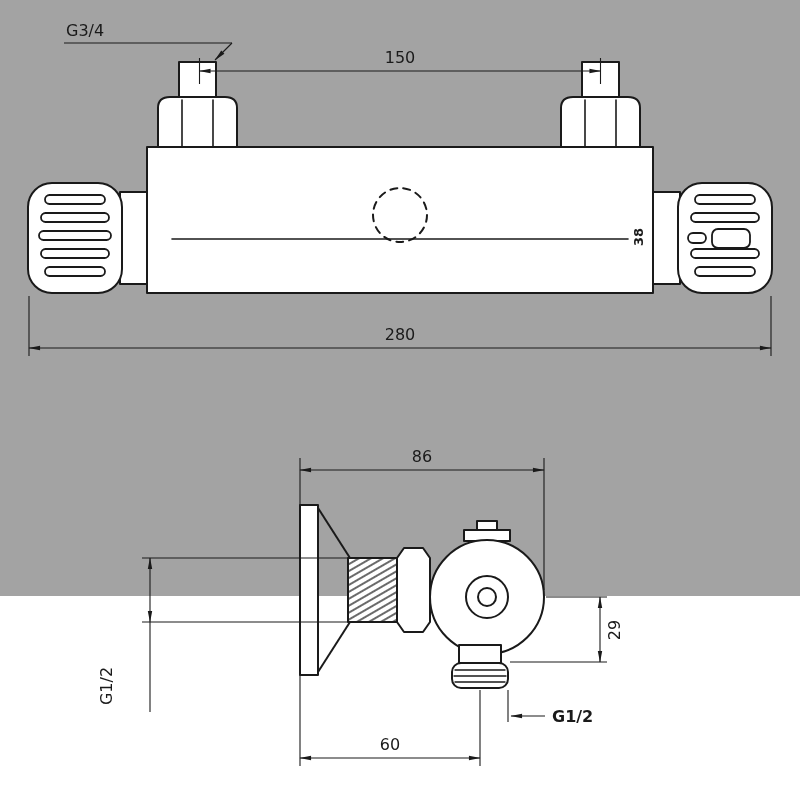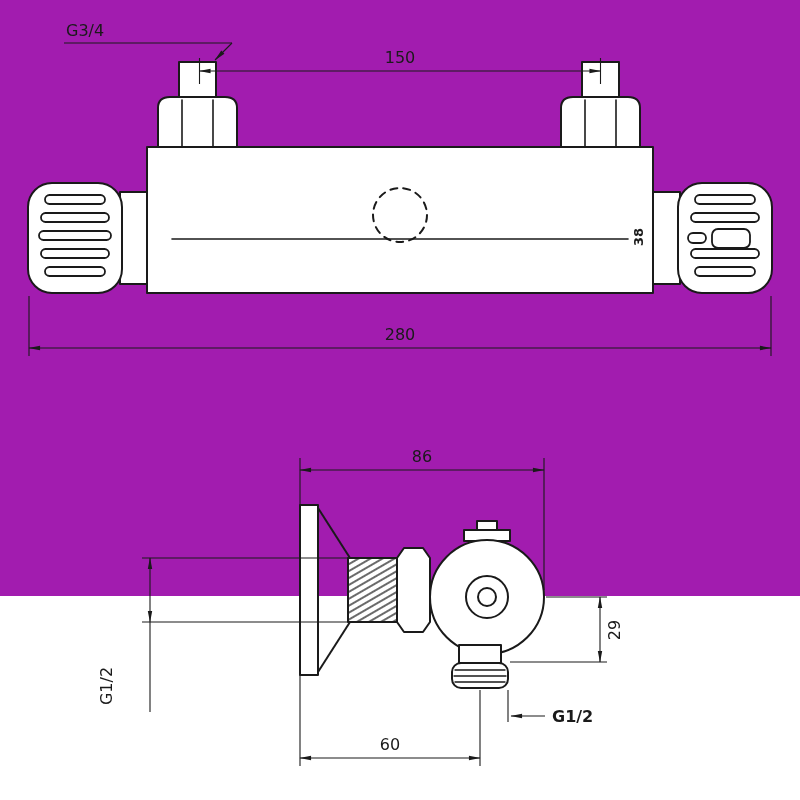--- a/index.html
+++ b/index.html
@@ -1,16 +1,16 @@
 <!DOCTYPE html>
 <html><head>
 <meta charset="utf-8">
 <style>
   html,body{margin:0;padding:0;background:#ffffff;width:800px;height:800px;overflow:hidden}
-  .canvas{position:relative;width:800px;height:596px;background:#a21caf}
+  .canvas{position:relative;width:800px;height:596px;background:#a3a3a3}
   svg text{font-family:"DejaVu Sans","Liberation Sans",sans-serif;fill:#1a1a1a}
   .dim{font-size:16px}
   .mid{text-anchor:middle}
   .small{font-size:13px;font-weight:700}
   .bold{font-weight:700}
 </style>
 </head>
 <body>
 
 <div class="canvas">

